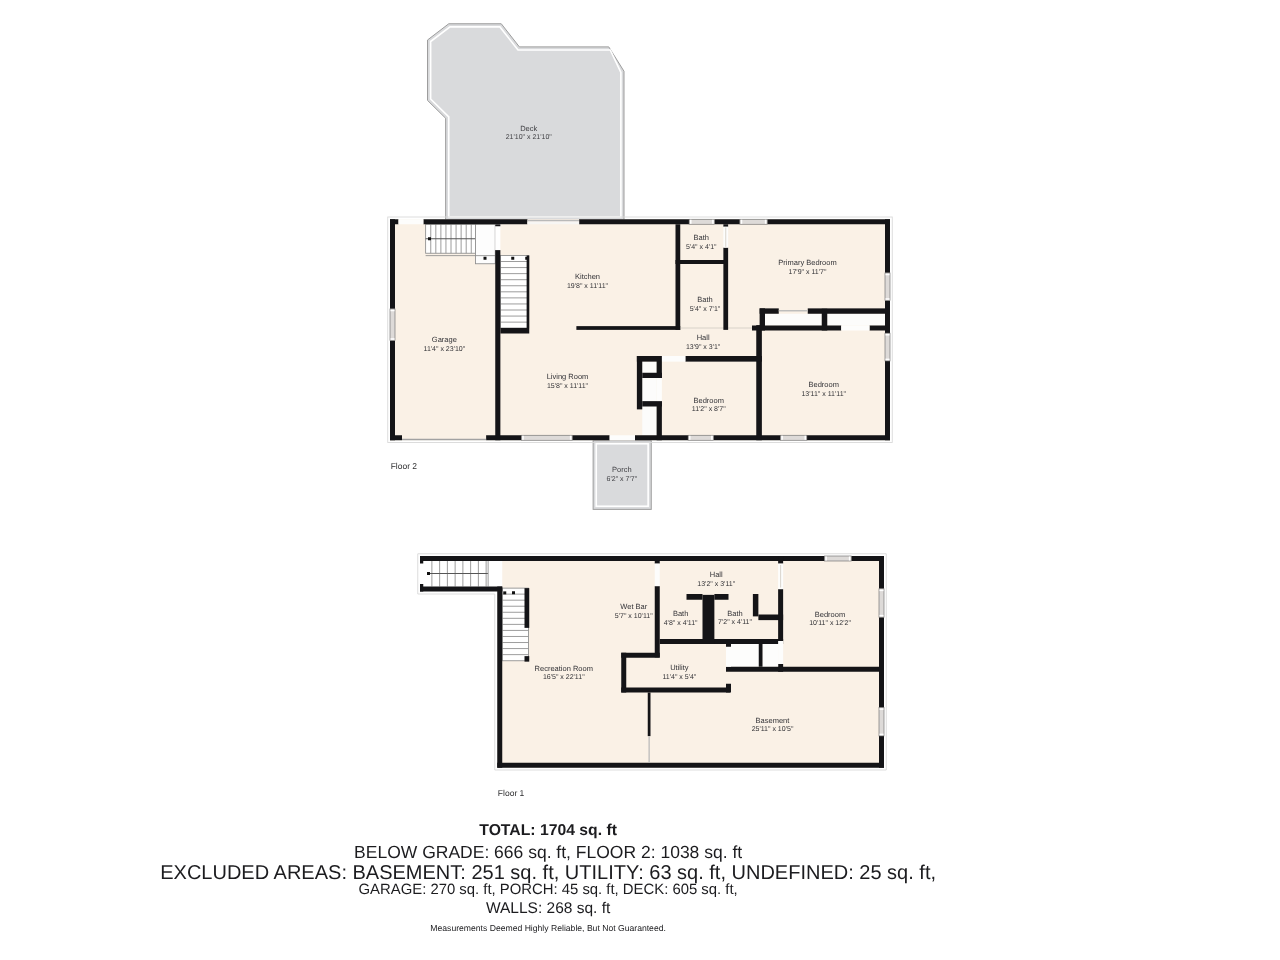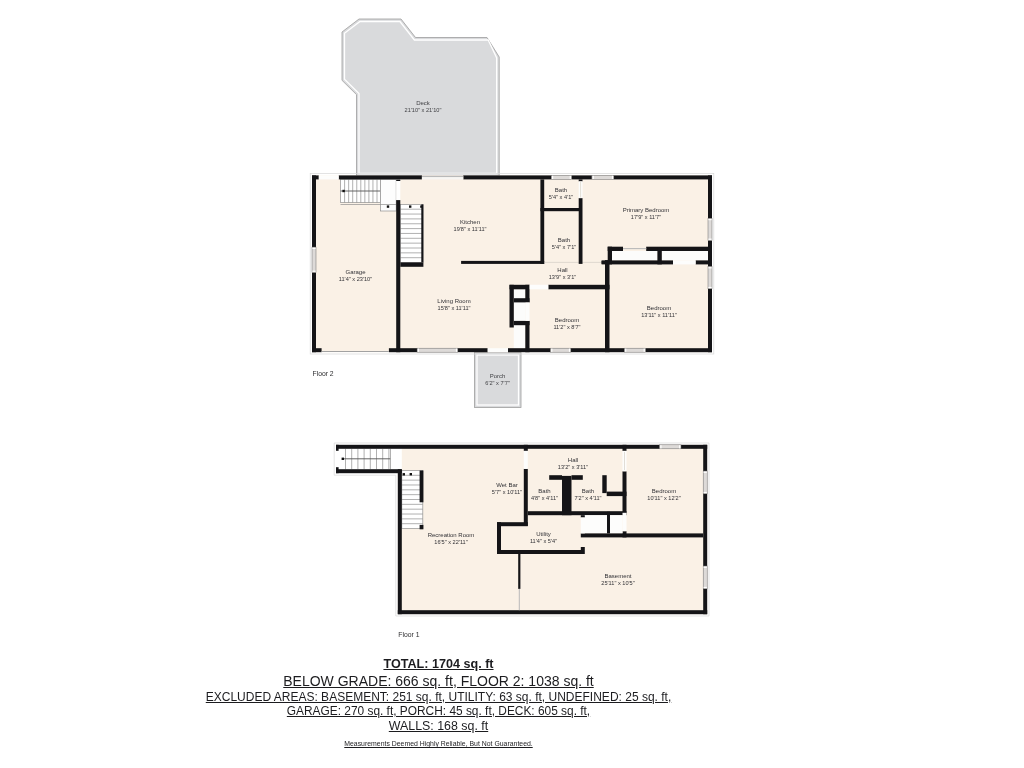--- a/index.html
+++ b/index.html
@@ -1,18 +1,18 @@
 <!DOCTYPE html>
 <html><head>
 <meta charset="utf-8">
 <style>
   html,body { margin:0; padding:0; background:#ffffff; width:1024px; height:768px; overflow:hidden; }
   .summary { position:absolute; left:0; top:0; width:1024px;
              font-family:"Liberation Sans", sans-serif; color:#1c1c1f; text-align:center; }
-  .summary div { position:absolute; width:877px;text-decoration:underline; }
+  .summary div { position:absolute; width:877px; }
 </style>
 </head>
 <body>
 
 <svg width="1024" height="768" viewBox="0 0 1024 768" xmlns="http://www.w3.org/2000/svg" style="position:absolute;left:0;top:0">
 
 <polygon points="342,32 359,19 401,19 415.5,37.5 487,37.5 499.2,57 499.2,176 356.5,176 356.5,94.6 342,80.3" fill="#d9dadc" stroke="#9d9d9d" stroke-width="0.8"></polygon>
     <polygon points="344.5,33.2 360,21.5 399.9,21.5 414.4,40 488.2,40 496.7,58 496.7,173.5 359,173.5 359,93.5 344.5,79.2" fill="none" stroke="#ffffff" stroke-width="1.3"></polygon>
 
 <text x="423" y="104.5" font-size="6.0" fill="#414145" text-anchor="middle" font-family="Liberation Sans, sans-serif">Deck</text>
@@ -366,20 +366,20 @@
     <text x="618" y="585" font-size="5.6" fill="#323236" text-anchor="middle" font-family="Liberation Sans, sans-serif">25'11" x 10'5"</text>
 
 <text x="398.3" y="636.5" font-size="6.8" fill="#2c2c2e" font-family="Liberation Sans, sans-serif">Floor 1</text>
 </svg>
 <div class="summary">
 
 <div style="top:657px; font-size:12.6px; font-weight:bold;">TOTAL: 1704 sq. ft</div>
 
 <div style="top:672.5px; font-size:14px;">BELOW GRADE: 666 sq. ft, FLOOR 2: 1038 sq. ft</div>
 
-<div style="top:689.5px; font-size:12px;">EXCLUDED AREAS: BASEMENT: 251 sq. ft, UTILITY: 63 sq. ft, UNDEFINED: 25 sq. ft,</div>
+<div style="top:689.5px; font-size:16px;">EXCLUDED AREAS: BASEMENT: 251 sq. ft, UTILITY: 63 sq. ft, UNDEFINED: 25 sq. ft,</div>
 
 <div style="top:703.5px; font-size:11.9px;">GARAGE: 270 sq. ft, PORCH: 45 sq. ft, DECK: 605 sq. ft,</div>
 
-<div style="top:719px; font-size:12.4px;">WALLS: 168 sq. ft</div>
+<div style="top:719px; font-size:12.4px;">WALLS: 268 sq. ft</div>
 
 <div style="top:740px; font-size:6.9px;">Measurements Deemed Highly Reliable, But Not Guaranteed.</div>
 </div>
 
 </body></html>

